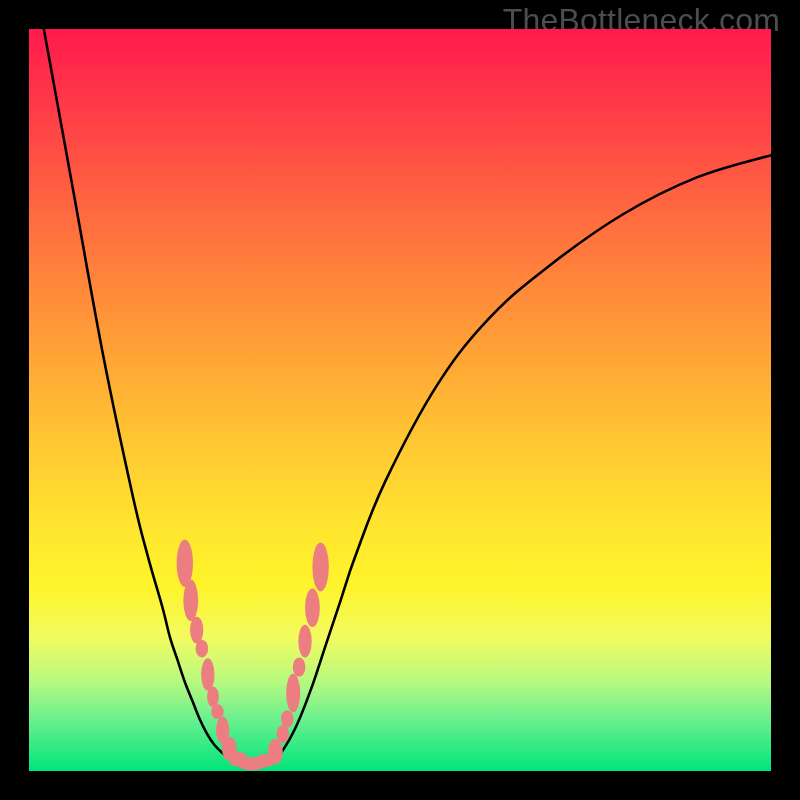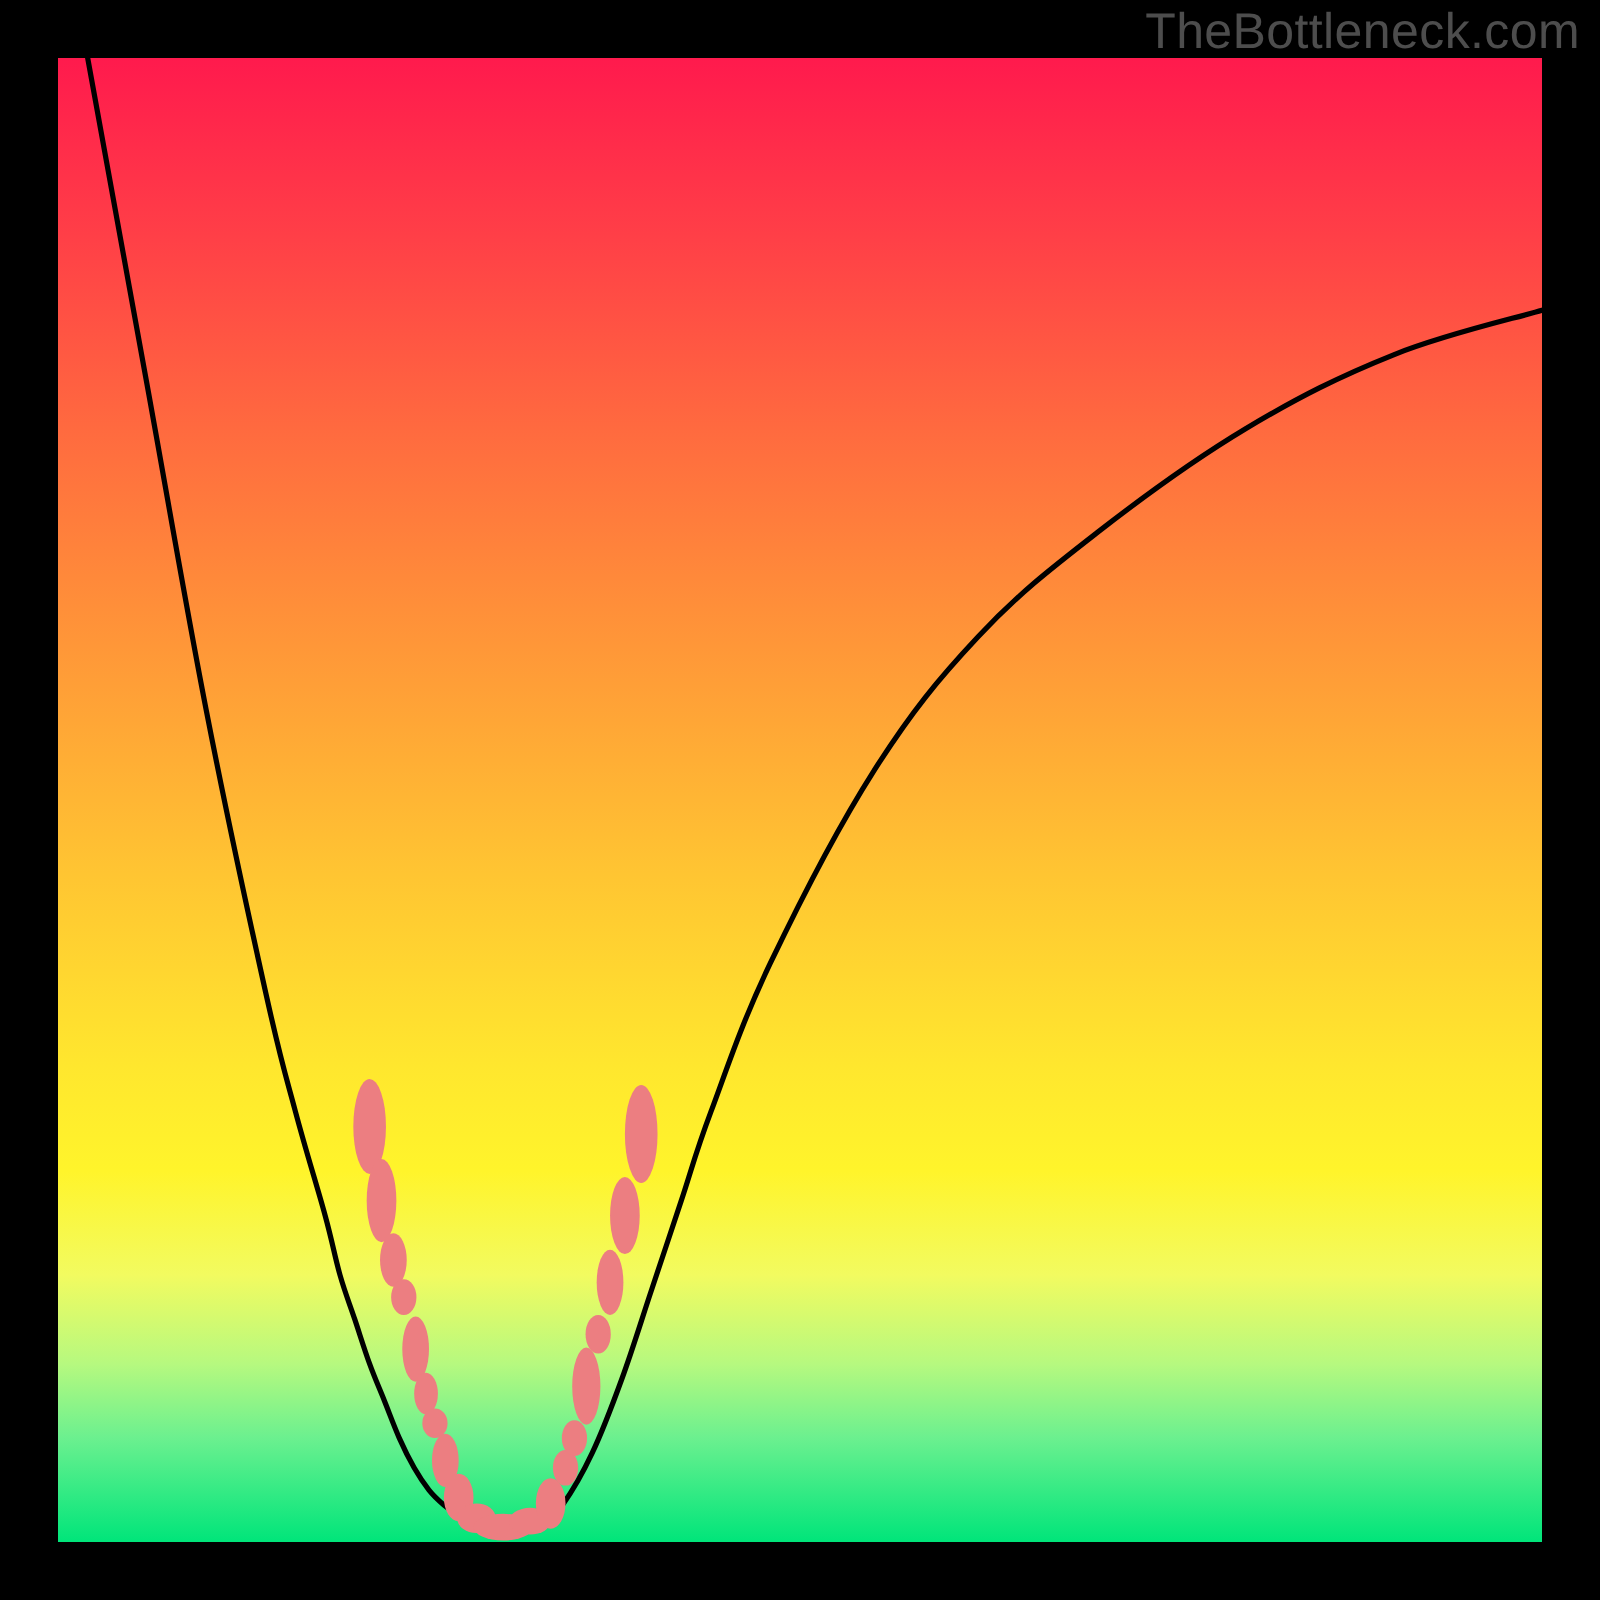--- a/index.html
+++ b/index.html
@@ -37,23 +37,23 @@
       #fff42b 75%,
       #f2fb60 82%,
       #b6f97f 88%,
       #6bf08f 93%,
       #00e57a 100%
     );
   }
   .watermark {
     position: absolute;
     top: 2px;
-    right: 10px;
+    right: 20px;
     color: #4d4d4d;
-    font-size: 25px;
+    font-size: 32px;
     letter-spacing: 0.2px;
     font-weight: 500;
     user-select: none;
   }
   svg.curve-layer {
     position: absolute;
     left: 0;
     top: 0;
     width: 742px;
     height: 742px;

